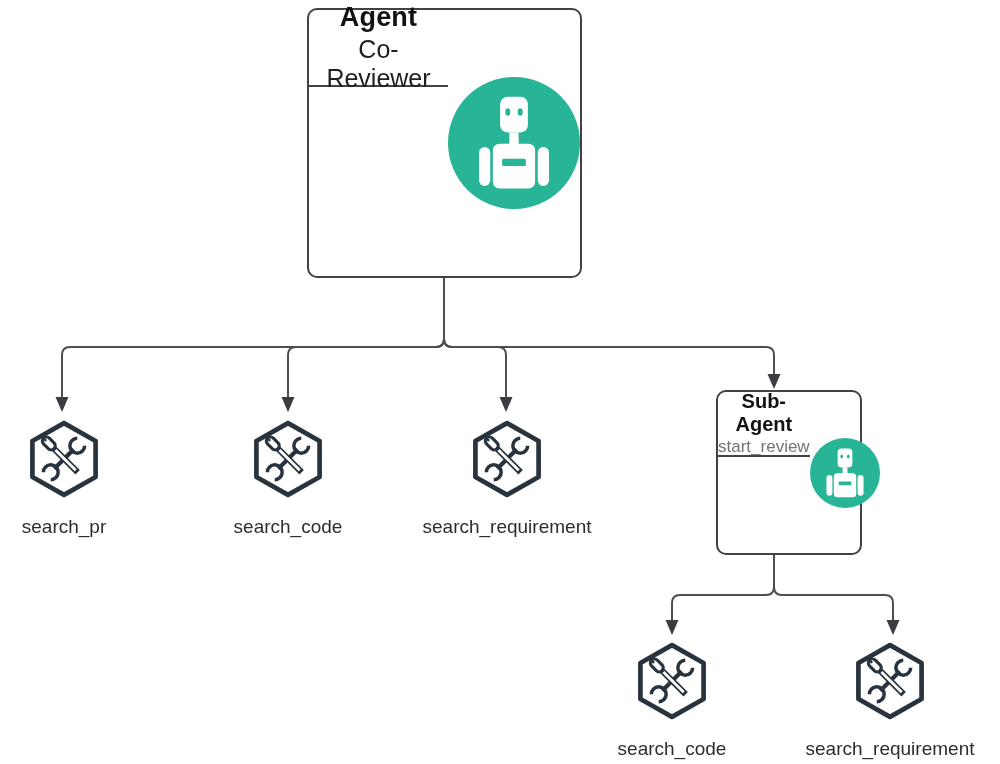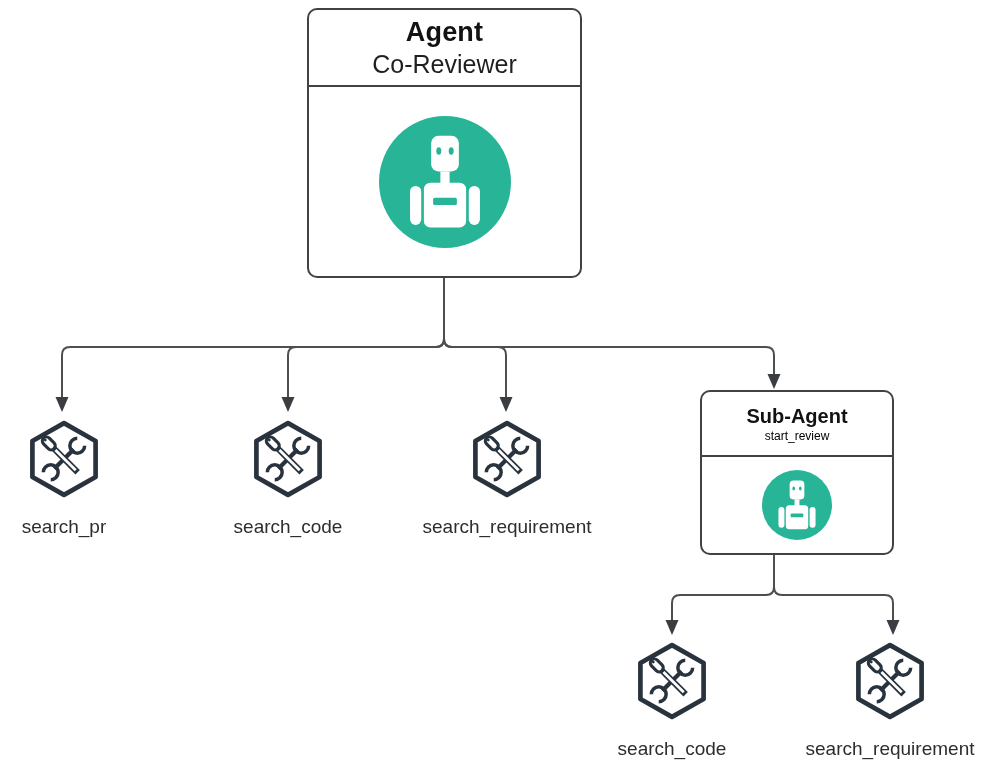--- a/index.html
+++ b/index.html
@@ -17,36 +17,36 @@
   .canvas{
     position:relative;width:1000px;height:764px;background:var(--background);
     overflow:hidden;
   }
   .edges-layer{position:absolute;left:0;top:0;width:1000px;height:764px;z-index:1;}
   .edge-path{fill:none;stroke:var(--connector-line);stroke-width:2;}
   .arrowhead{fill:var(--arrowhead);stroke:none;}
 
   .agent-box{
     position:absolute;background:#fff;border:2px solid var(--node-border);
-    border-radius:10px;z-index:2;display:flex;flex-direction:column;
+    border-radius:10px;z-index:2;display:flex;flex-direction:row;
   }
   .agent-box .node-header{
     border-bottom:2px solid var(--node-border);
     display:flex;flex-direction:column;align-items:center;justify-content:center;
     text-align:center;
   }
   .agent-box .node-body{flex:1;display:flex;align-items:center;justify-content:center;}
   #agent-node{left:307px;top:8px;width:275px;height:270px;}
   #agent-node .node-header{height:77px;gap:2px;}
   #agent-node .node-title{font-size:27px;font-weight:700;color:#121212;letter-spacing:.2px;}
   #agent-node .node-subtitle{font-size:25px;font-weight:400;color:#1f1f1f;}
-  #sub-agent-node{left:700px;top:390px;width:194px;height:165px;}
+  #sub-agent-node{left:716px;top:390px;width:146px;height:165px;}
   #sub-agent-node .node-header{height:65px;gap:1px;}
   #sub-agent-node .node-title{font-size:20px;font-weight:700;color:#121212;}
-  #sub-agent-node .node-subtitle{font-size:12px;font-weight:400;color:#000000;}
+  #sub-agent-node .node-subtitle{font-size:17px;font-weight:400;color:#737373;}
 
   .tool-node{
     position:absolute;width:220px;display:flex;flex-direction:column;
     align-items:center;z-index:2;
   }
   .tool-node .tool-label{
     margin-top:14px;font-size:19px;color:var(--label-text);white-space:nowrap;
   }
   .tool-hex-svg{width:78px;height:86px;display:block;}
 

